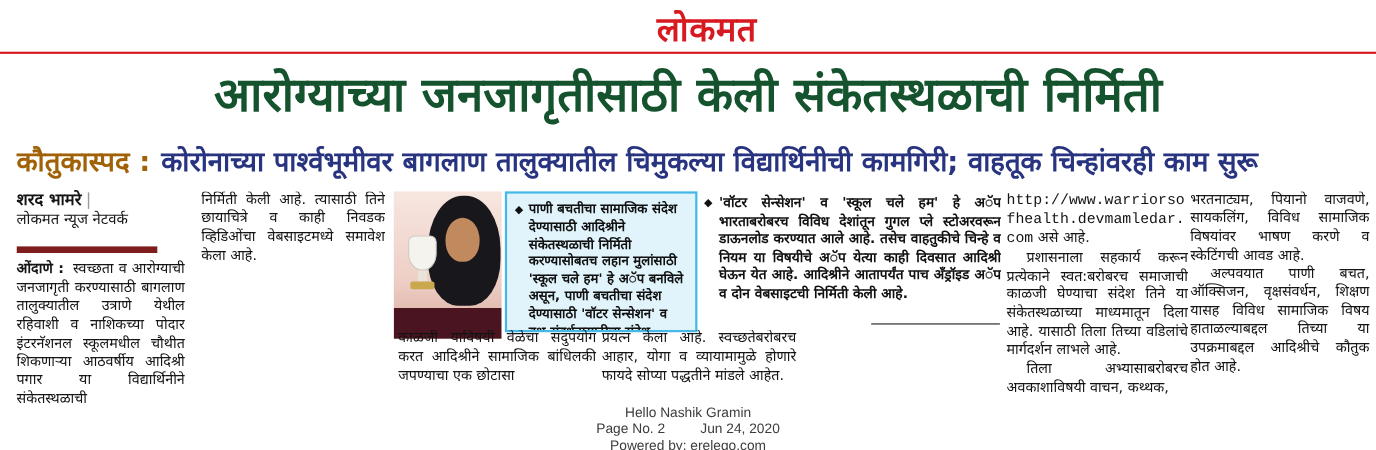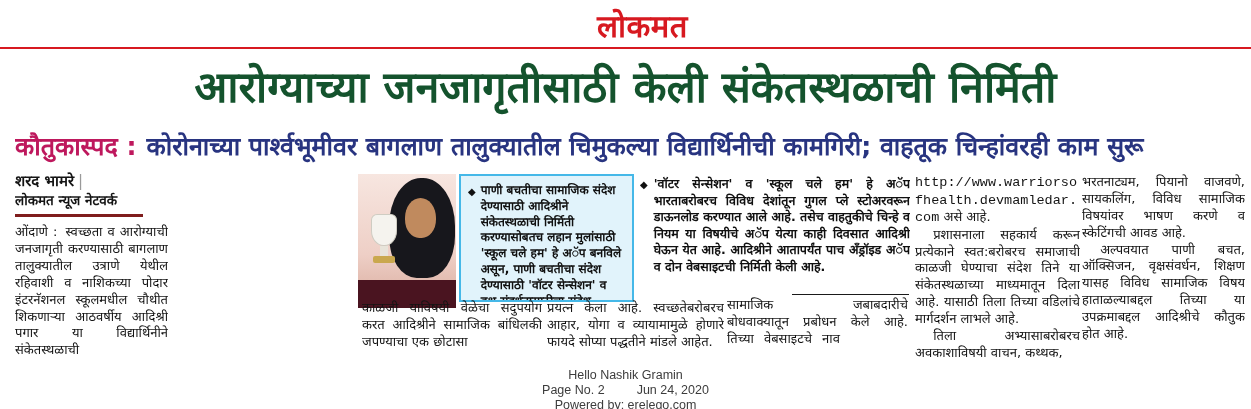--- a/index.html
+++ b/index.html
@@ -17,37 +17,37 @@
   .headline {
     position:absolute; top:52px; left:8px; width:1235px; height:70px;
     font-size:43px; font-weight:700; color:#14532d; white-space:nowrap;
     text-align:center; line-height:70px; overflow:hidden;
   }
   
   .subhead {
     position:absolute; top:128px; left:15px; width:1230px; height:38px;
     font-size:25px; font-weight:700; white-space:nowrap; overflow:hidden; line-height:38px;
   }
-  .kicker { color:#be185d; margin-right:10px; }
+  .kicker { color:#a16207; margin-right:10px; }
   .subhead-text { color:#283480;text-align:center; }
   
   .col { position:absolute; font-size:13px; line-height:1.3; text-align:justify; overflow:hidden; color:#141414; }
   .col p + p { text-indent:1.4em; }
   .col1 { left:15px;  top:172px; width:153px; height:196px; }
   .col2 { left:183px; top:174px; width:167px; height:192px; }
   .col6 { left:915px; top:174px; width:165px; height:192px; }
   .col7 { left:1082px;top:174px; width:163px; height:192px; }
   .underA { left:362px; top:300px; width:180px; height:60px; }
   .underB { left:547px; top:300px; width:177px; height:60px; }
   .underC { left:727px; top:297px; width:181px; height:63px; word-spacing:6px; }
-  .byline { margin-bottom:7px; border-bottom:3px solid #7f1d1d; padding-bottom:5px; width:128px; }
+  .byline { margin-bottom:7px; border-bottom:6px solid #7f1d1d; padding-bottom:15px; width:128px; }
   .byline-author { font-size:15px; font-weight:700; white-space:nowrap; }
   .byline-sep { color:#9a9a9a; font-weight:400; margin-left:4px; }
-  .byline-agency { font-size:13.5px; font-weight:700; white-space:nowrap; }
-  .dateline { font-weight:400; margin-right:8px; }
+  .byline-agency { font-size:13.5px; font-weight:400; white-space:nowrap; }
+  .dateline { font-weight:700; margin-right:8px; }
   .url-text { word-break:break-all; font-family:Liberation Mono, monospace; font-size:13.5px; }
   
   .photo { position:absolute; left:358px; top:174px; width:98px; height:134px;
     background:linear-gradient(180deg,#f7e6e0 0%,#eecfc6 60%,#d8aa9c 100%); overflow:hidden; }
   .ph-hood { position:absolute; right:1px; top:4px; width:66px; height:100px; background:#17171c; border-radius:48% 48% 42% 42%; }
   .ph-face { position:absolute; right:20px; top:24px; width:31px; height:40px; background:#c08a5e; border-radius:50% 50% 46% 46%; }
   .ph-dress { position:absolute; left:0; bottom:0; width:100%; height:28px; background:#4a1420; }
   .ph-trophy-cup { position:absolute; left:13px; top:40px; width:26px; height:32px; background:#f5f3ee; border:1px solid #cfccc2; border-radius:6px 6px 48% 48%; }
   .ph-trophy-stem { position:absolute; left:22px; top:72px; width:8px; height:10px; background:#e8e4da; }
   .ph-trophy-base { position:absolute; left:15px; top:82px; width:22px; height:7px; background:#caa84e; border-radius:2px; }
@@ -89,20 +89,21 @@
 
   <div class="col col1">
     <div class="byline">
       <div class="byline-author"><span>शरद भामरे</span><span class="byline-sep">|</span></div>
       <div class="byline-agency">लोकमत न्यूज नेटवर्क</div>
     </div>
     <p><span class="dateline">ओंदाणे :</span><span>स्वच्छता व आरोग्याची जनजागृती करण्यासाठी बागलाण तालुक्यातील उत्राणे येथील रहिवाशी व नाशिकच्या पोदार इंटरनॅशनल स्कूलमधील चौथीत शिकणाऱ्या आठवर्षीय आदिश्री पगार या विद्यार्थिनीने संकेतस्थळाची</span></p>
   </div>
 
   <div class="col col2">
+    <p>निर्मिती केली आहे. त्यासाठी तिने छायाचित्रे व काही निवडक व्हिडिओंचा वेबसाइटमध्ये समावेश केला आहे.</p>
   </div>
 
   <div class="photo">
     <div class="ph-hood"></div>
     <div class="ph-face"></div>
     <div class="ph-trophy-cup"></div>
     <div class="ph-trophy-stem"></div>
     <div class="ph-trophy-base"></div>
     <div class="ph-dress"></div>
   </div>
@@ -117,23 +118,20 @@
     <span>'वॉटर सेन्सेशन' व 'स्कूल चले हम' हे अॅप भारताबरोबरच विविध देशांतून गुगल प्ले स्टोअरवरून डाऊनलोड करण्यात आले आहे. तसेच वाहतुकीचे चिन्हे व नियम या विषयीचे अॅप येत्या काही दिवसात आदिश्री घेऊन येत आहे. आदिश्रीने आतापर्यंत पाच अँड्रॉइड अॅप व दोन वेबसाइटची निर्मिती केली आहे.</span>
   </div>
   <div class="end-rule"></div>
 
   <div class="col underA">
     <p>काळजी याविषयी वेळेचा सदुपयोग करत आदिश्रीने सामाजिक बांधिलकी जपण्याचा एक छोटासा</p>
   </div>
   <div class="col underB">
     <p>प्रयत्न केला आहे. स्वच्छतेबरोबरच आहार, योगा व व्यायामामुळे होणारे फायदे सोप्या पद्धतीने मांडले आहेत.</p>
   </div>
-  <div class="col underC">
-    <p>सामाजिक जबाबदारीचे बोधवाक्यातून प्रबोधन केले आहे. तिच्या वेबसाइटचे नाव</p>
-  </div>
 
   <div class="col col6">
     <p><span class="url-text">http://www.warriorsofhealth.devmamledar.com</span> <span>असे आहे.</span></p>
     <p>प्रशासनाला सहकार्य करून प्रत्येकाने स्वत:बरोबरच समाजाची काळजी घेण्याचा संदेश तिने या संकेतस्थळाच्या माध्यमातून दिला आहे. यासाठी तिला तिच्या वडिलांचे मार्गदर्शन लाभले आहे.</p>
     <p>तिला अभ्यासाबरोबरच अवकाशाविषयी वाचन, कथ्थक,</p>
   </div>
 
   <div class="col col7">
     <p>भरतनाट्यम, पियानो वाजवणे, सायकलिंग, विविध सामाजिक विषयांवर भाषण करणे व स्केटिंगची आवड आहे.</p>
     <p>अल्पवयात पाणी बचत, ऑक्सिजन, वृक्षसंवर्धन, शिक्षण यासह विविध सामाजिक विषय हाताळल्याबद्दल तिच्या या उपक्रमाबद्दल आदिश्रीचे कौतुक होत आहे.</p>

